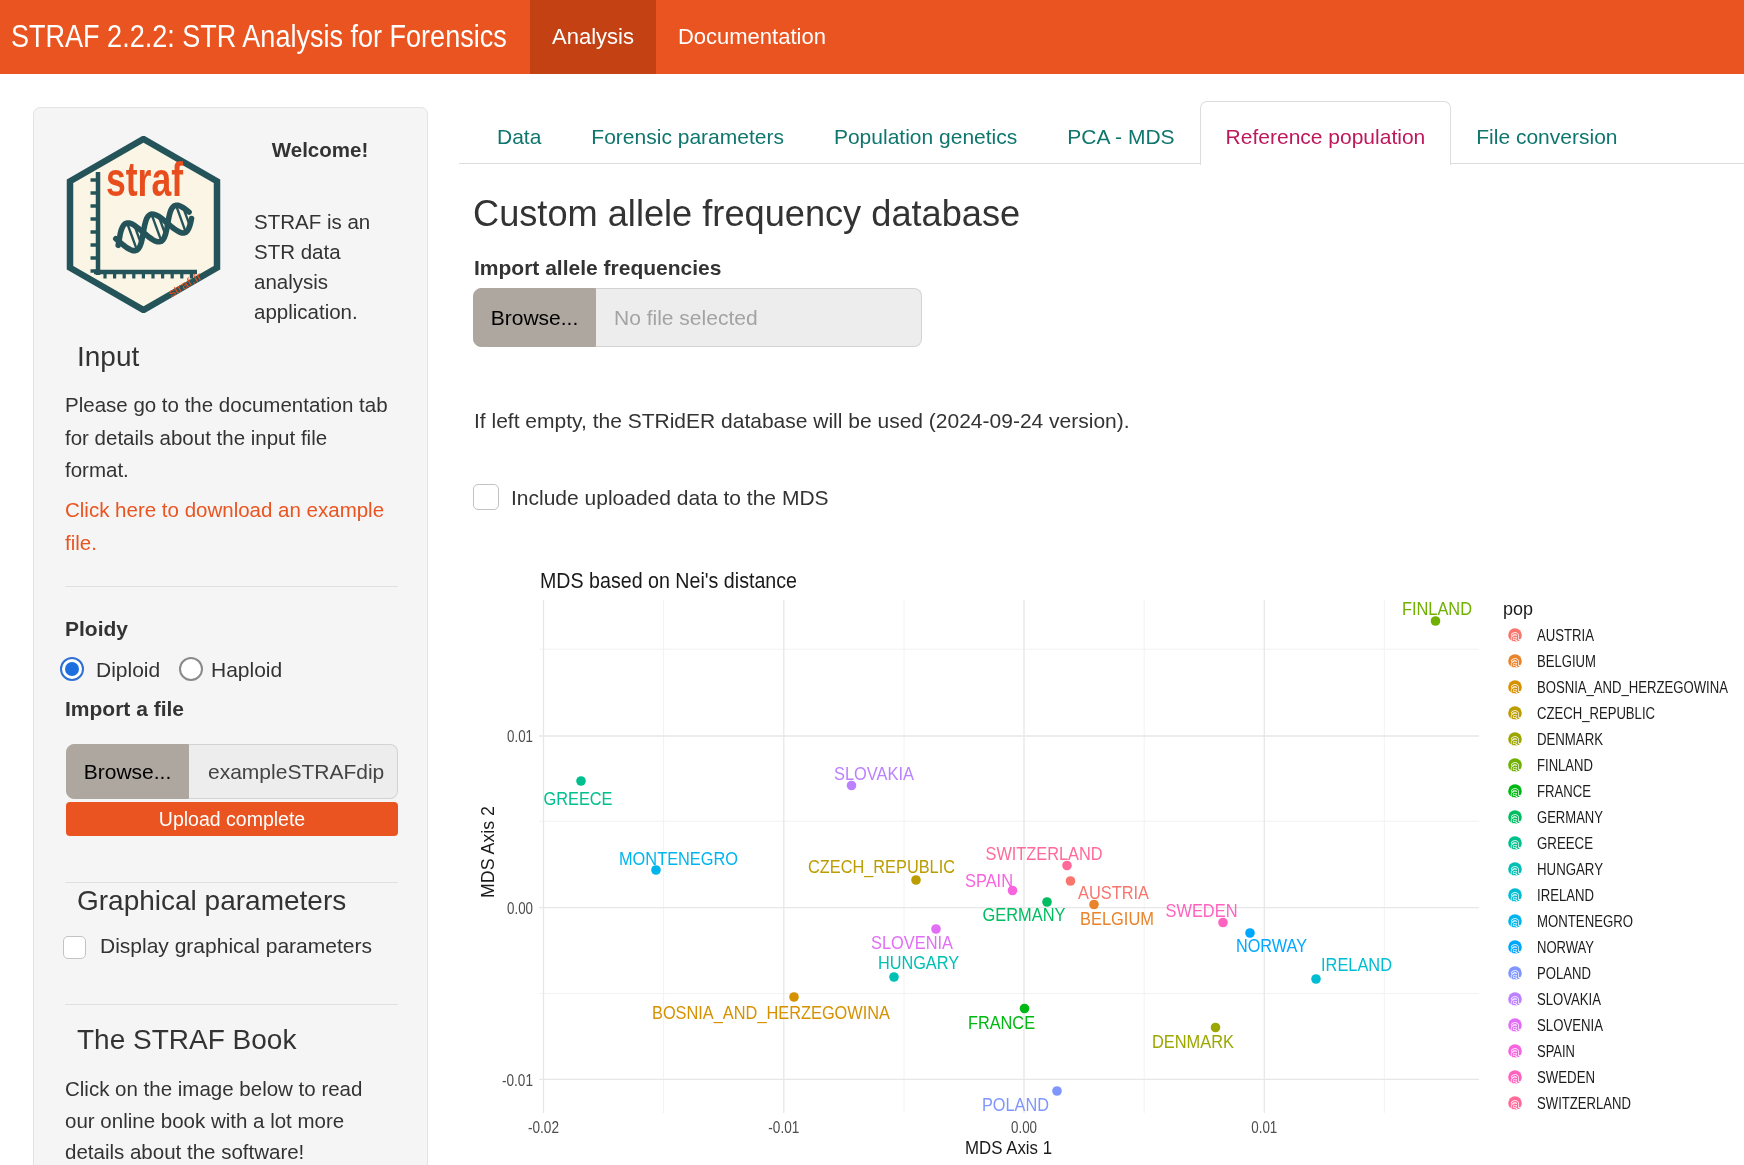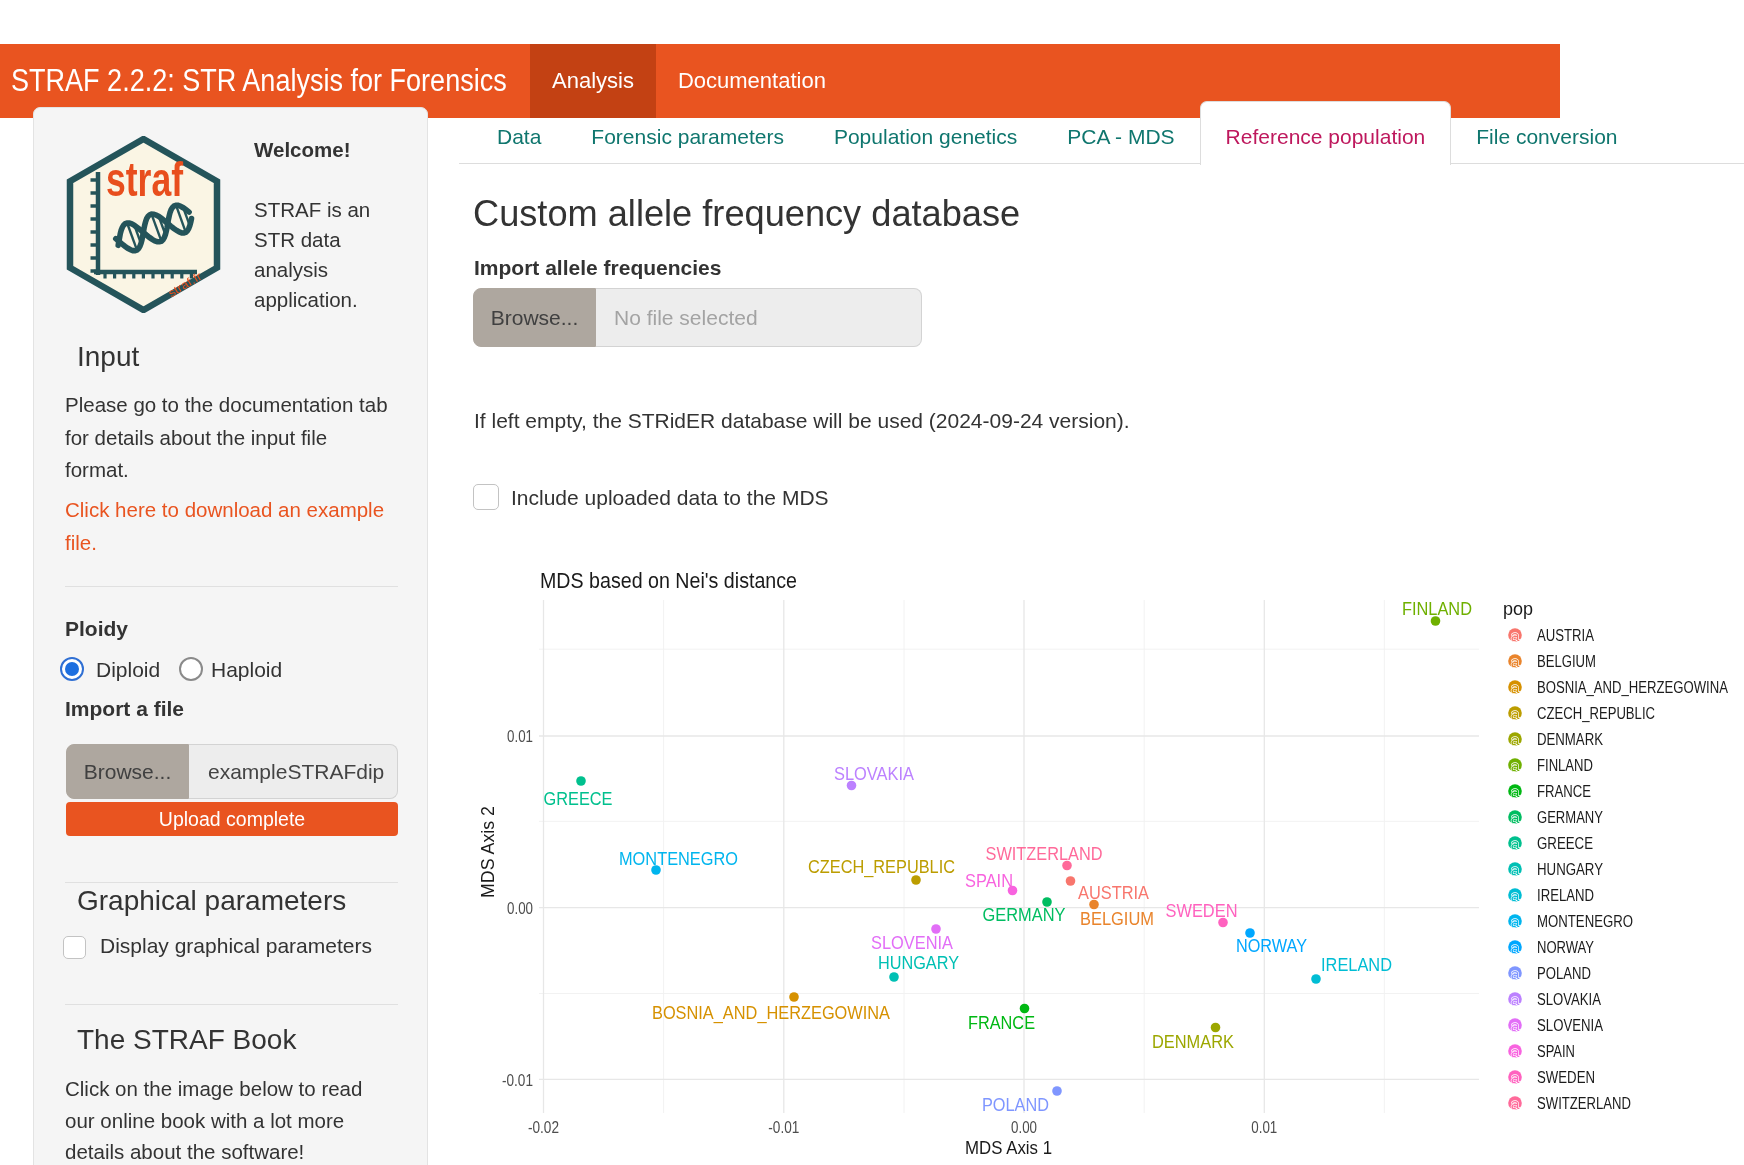--- a/index.html
+++ b/index.html
@@ -1,42 +1,42 @@
 <!DOCTYPE html>
 <html><head>
 <meta charset="utf-8">
 <style>
 *{margin:0;padding:0;box-sizing:border-box;}
 html,body{width:1744px;height:1165px;overflow:hidden;background:#fff;
  font-family:"Liberation Sans",sans-serif;color:#333;}
-.navbar{position:absolute;left:0;top:0;width:1560px;height:74px;background:#e95420;margin-top:44px;}
+.navbar{position:absolute;left:0;top:0;width:1744px;height:74px;background:#e95420;}
 .brand{position:absolute;left:11px;top:0;line-height:74px;font-size:31px;color:#fff;white-space:nowrap;transform:scaleX(.872);transform-origin:0 50%;}
 .nav{position:absolute;left:530px;top:0;height:74px;display:flex;}
 .nav a{display:block;line-height:74px;padding:0 22px;font-size:22px;color:#fff;text-decoration:none;white-space:nowrap;}
 .nav a.active{background:#c34113;}
 .well{position:absolute;left:33px;top:107px;width:395px;height:1200px;background:#f5f5f5;border:1px solid #e3e3e3;border-radius:7px;}
 .well .abs{position:absolute;}
 .welcome{left:220px;top:27px;width:132px;font-size:20.5px;line-height:30px;}
-.welcome b{display:block;margin-bottom:30px;}
+.welcome b{display:block;margin-bottom:42px;text-align:center;}
 h3{font-weight:normal;color:#333;font-size:28px;margin-left:12px;}
 .h-input{left:31px;top:233px;}
 .p1{left:31px;top:281px;width:325px;font-size:20.5px;line-height:32.5px;color:#333;}
 .plink{left:31px;top:386px;width:325px;font-size:20.5px;line-height:32.5px;color:#e95420;}
 .hr1{left:31px;top:478px;width:333px;border-top:1px solid #e0e0e0;}
 .hr2{left:31px;top:774px;width:333px;border-top:1px solid #e0e0e0;}
 .hr3{left:31px;top:896px;width:333px;border-top:1px solid #e0e0e0;}
 .lab-ploidy{left:31px;top:509px;font-size:21px;font-weight:bold;}
 .radios{left:26px;top:549px;width:340px;height:26px;}
 .radio-dot{position:absolute;width:24px;height:24px;border-radius:50%;background:#fff;border:2px solid #8a8a8a;}
 .radio-dot.sel{border-color:#2f6fd3;}
 .radio-dot.sel::after{content:"";position:absolute;left:3px;top:3px;width:14px;height:14px;border-radius:50%;background:#1d6fe0;}
 .radios span{position:absolute;top:0;font-size:21px;line-height:26px;}
 .lab-import{left:31px;top:589px;font-size:21px;font-weight:bold;}
 .fgroup{position:absolute;display:flex;border-radius:8px;}
-.fgroup .btn{background:#aea79f;color:#404040;text-align:center;border-radius:8px 0 0 8px;border:1px solid #aea79f;}
+.fgroup .btn{background:#aea79f;color:#000000;text-align:center;border-radius:8px 0 0 8px;border:1px solid #aea79f;}
 .fgroup .fname{background:#ededed;border:1px solid #d3d3d3;border-left:none;border-radius:0 8px 8px 0;overflow:hidden;white-space:nowrap;color:#444;}
 .fg-side{left:32px;top:636px;width:332px;height:55px;font-size:21px;}
 .fg-side .btn{width:123px;line-height:53px;}
 .fg-side .fname{width:209px;line-height:53px;padding-left:19px;}
 .progress{left:32px;top:694px;width:332px;height:34px;background:#e95420;border-radius:4px;color:#fff;font-size:19.5px;text-align:center;line-height:34px;}
 .h-graph{left:31px;top:777px;}
 .chk{position:absolute;background:#fff;border:1.5px solid #c3c3c3;border-radius:5px;}
 .chk-side{left:29px;top:828px;width:23px;height:23px;}
 .lab-graph{left:66px;top:826px;font-size:21px;}
 .h-book{left:31px;top:916px;}

